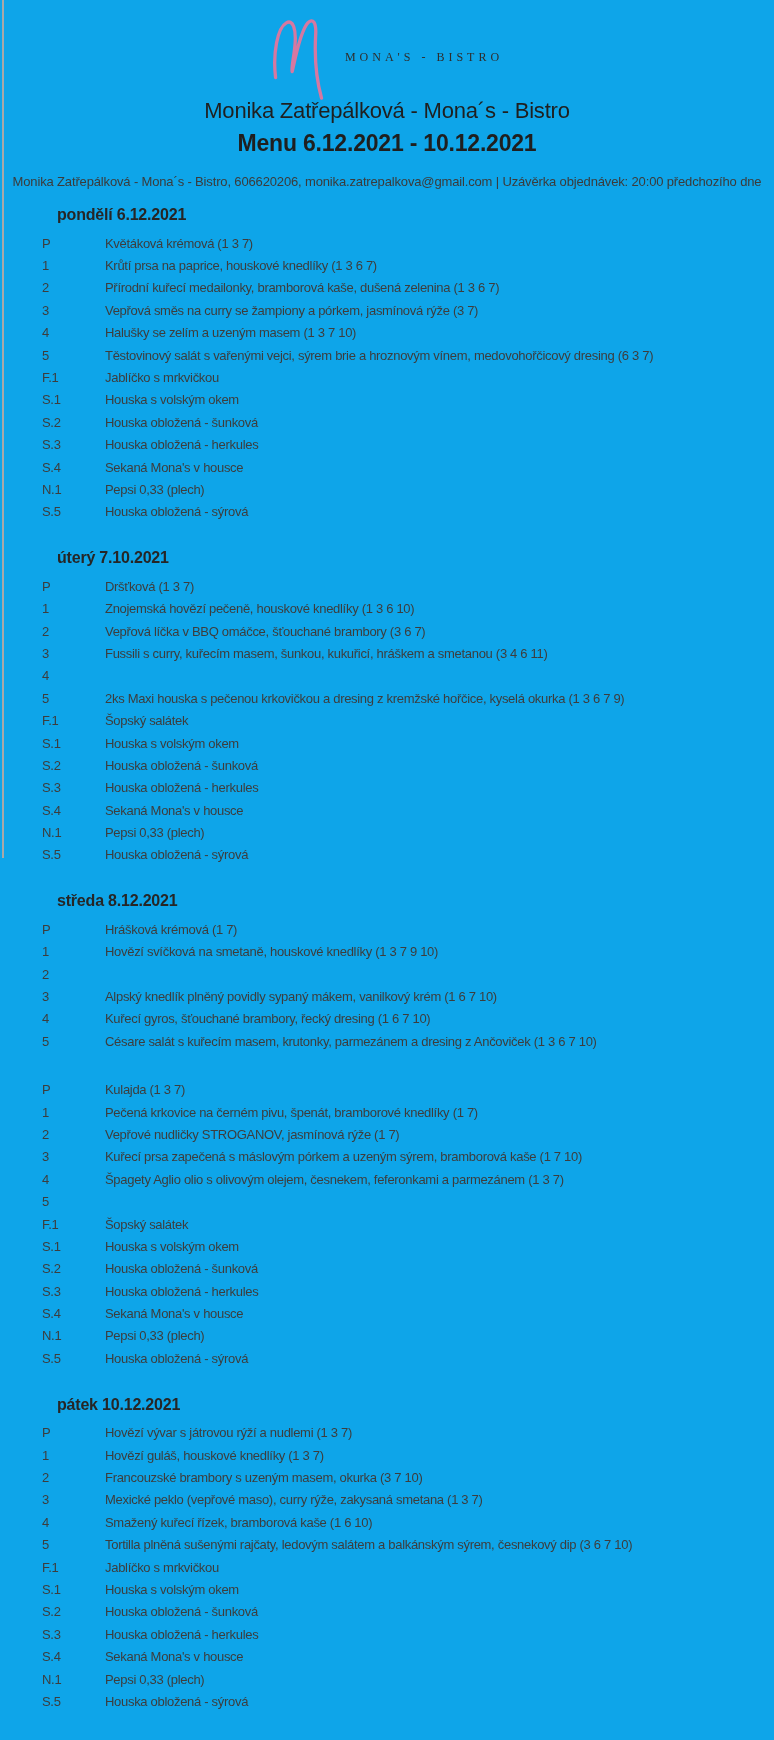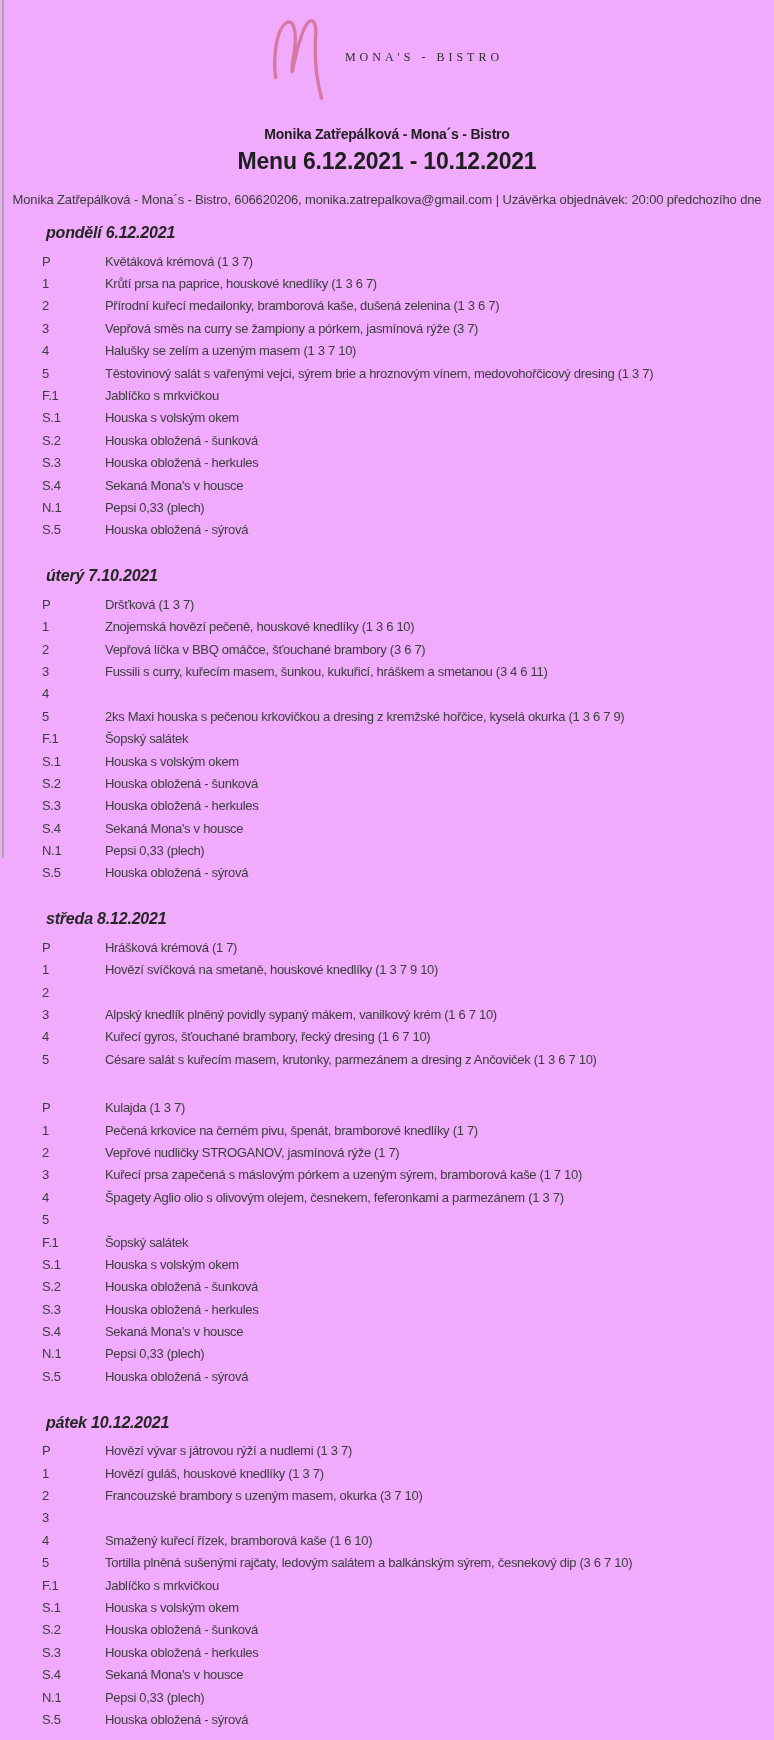--- a/index.html
+++ b/index.html
@@ -1,49 +1,49 @@
 <!DOCTYPE html>
 <html><head>
 <meta charset="utf-8">
 <style>
   html, body { margin: 0; padding: 0; background: #ffffff; }
   body { width: 774px; font-family: "Liberation Sans", sans-serif; }
-  .page { position: relative; width: 774px; height: 1740px; background: #f0abfc; overflow: hidden; }
+  .page { position: relative; width: 774px; height: 1740px; background: #0ea5e9; overflow: hidden; }
 
   .edge-line { position: absolute; left: 2px; top: 0; width: 2px; height: 858px; background: #a8a8a8; }
 
   .header { text-align: center; padding-top: 14px; }
 
   .logo-row { display: flex; align-items: flex-start; justify-content: center; gap: 16px; height: 84px; }
   .logo-m { display: block; margin-top: 2px; }
   .brand-name {
     font-family: "Liberation Serif", serif;
     font-size: 12px; letter-spacing: 4px; color: #2e2e2e;
     margin-top: 36px; white-space: nowrap;
   }
 
   .title {
-    font-size: 14px; font-weight: 700; color: #1f1f1f;
-    margin: 28px 0 0 0; letter-spacing: -0.2px;
+    font-size: 22px; font-weight: 400; color: #1f1f1f;
+    margin: 0 0 0 0; letter-spacing: -0.2px;
   }
   .subtitle {
     font-size: 23px; font-weight: 700; color: #1f1f1f;
     margin: 6px 0 0 0; letter-spacing: -0.2px;
   }
   .contact {
     font-size: 13px; color: #3b3b3b; margin: 17px 0 0 0;
     letter-spacing: -0.15px; white-space: nowrap;
   }
 
   .days { padding-left: 42px; }
   .day { padding-top: 26px; }
   .day:first-of-type { padding-top: 17px; }
   .day-title {
     font-size: 16px; font-weight: 700; color: #262626;
-    margin: 0 0 8px 4px; line-height: 18px; letter-spacing: -0.2px; font-style: italic;
+    margin: 0 0 8px 15px; line-height: 18px; letter-spacing: -0.2px;
   }
   .row {
     display: flex; align-items: center; height: 22.4px;
     font-size: 13px; color: #3d3d3d; letter-spacing: -0.3px;
   }
   .code { flex: 0 0 63px; width: 63px; }
   .dish { white-space: nowrap; }
 </style>
 </head>
 <body>
@@ -82,21 +82,21 @@
         <div class="row">
           <span class="code">3</span>
           <span class="dish">Vepřová směs na curry se žampiony a pórkem, jasmínová rýže (3 7)</span>
         </div>
         <div class="row">
           <span class="code">4</span>
           <span class="dish">Halušky se zelím a uzeným masem (1 3 7 10)</span>
         </div>
         <div class="row">
           <span class="code">5</span>
-          <span class="dish">Těstovinový salát s vařenými vejci, sýrem brie a hroznovým vínem, medovohořčicový dresing (1 3 7)</span>
+          <span class="dish">Těstovinový salát s vařenými vejci, sýrem brie a hroznovým vínem, medovohořčicový dresing (6 3 7)</span>
         </div>
         <div class="row">
           <span class="code">F.1</span>
           <span class="dish">Jablíčko s mrkvičkou</span>
         </div>
         <div class="row">
           <span class="code">S.1</span>
           <span class="dish">Houska s volským okem</span>
         </div>
         <div class="row">
@@ -262,20 +262,21 @@
         <div class="row">
           <span class="code">1</span>
           <span class="dish">Hovězí guláš, houskové knedlíky (1 3 7)</span>
         </div>
         <div class="row">
           <span class="code">2</span>
           <span class="dish">Francouzské brambory s uzeným masem, okurka (3 7 10)</span>
         </div>
         <div class="row">
           <span class="code">3</span>
+          <span class="dish">Mexické peklo (vepřové maso), curry rýže, zakysaná smetana (1 3 7)</span>
         </div>
         <div class="row">
           <span class="code">4</span>
           <span class="dish">Smažený kuřecí řízek, bramborová kaše (1 6 10)</span>
         </div>
         <div class="row">
           <span class="code">5</span>
           <span class="dish">Tortilla plněná sušenými rajčaty, ledovým salátem a balkánským sýrem, česnekový dip (3 6 7 10)</span>
         </div>
         <div class="row">

